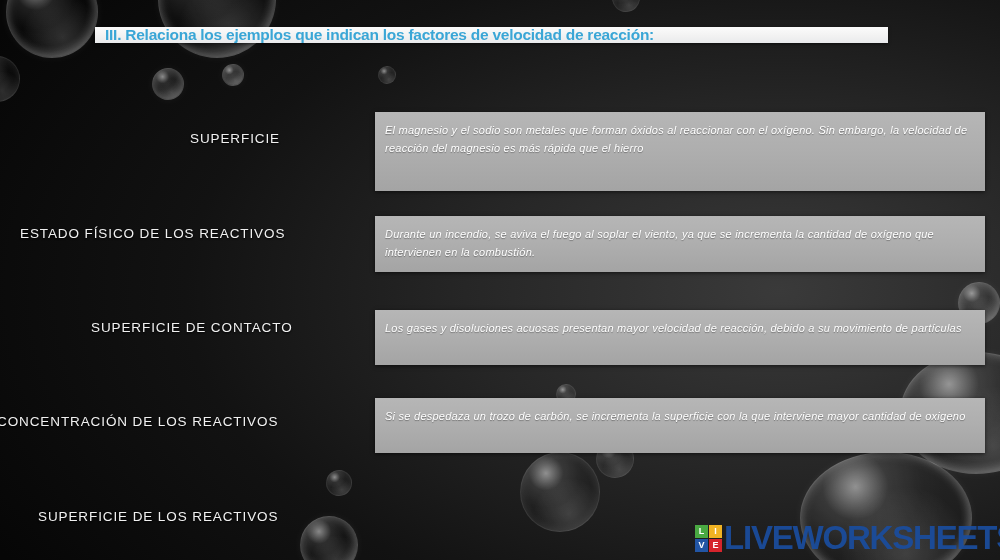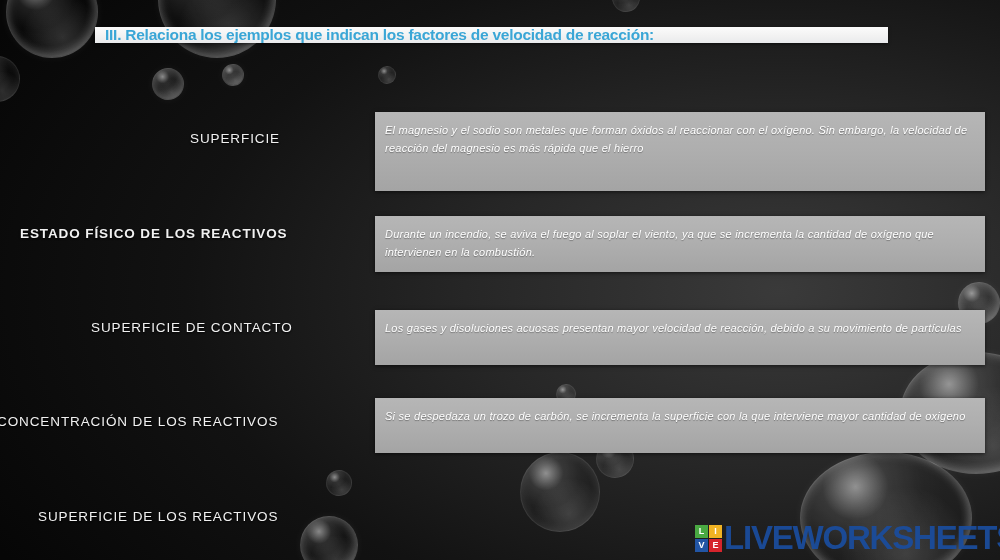--- a/index.html
+++ b/index.html
@@ -163,21 +163,21 @@
     <div class="bub dim" style="left:736px;top:404px; width:22px;  height:22px;"></div>
     <div class="bub dim" style="left:326px;top:470px; width:24px;  height:24px;"></div>
   </div>
 
   <div id="title-banner">
     <span id="title-text">III. Relaciona los ejemplos que  indican los factores de velocidad de reacción:</span>
   </div>
 
   <div class="factor-label" style="left:190px; top:131px;">SUPERFICIE</div>
 
-  <div class="factor-label" style="left:20px; top:226px;font-weight:bold;">ESTADO FÍSICO DE LOS REACTIVOS</div>
+  <div class="factor-label" style="left:20px; top:226px;">ESTADO FÍSICO DE LOS REACTIVOS</div>
 
   <div class="factor-label" style="left:91px; top:320px;">SUPERFICIE DE CONTACTO</div>
 
   <div class="factor-label" style="left:-3px; top:414px;">CONCENTRACIÓN DE LOS REACTIVOS</div>
 
   <div class="factor-label" style="left:38px; top:509px;">SUPERFICIE DE LOS REACTIVOS</div>
 
   <div class="example-box" style="top:112px; height:79px;">
     <span class="example-text">El magnesio y el sodio  son metales que forman óxidos al reaccionar con el oxígeno. Sin embargo, la velocidad de reacción  del magnesio es más rápida que el hierro</span>
   </div>

